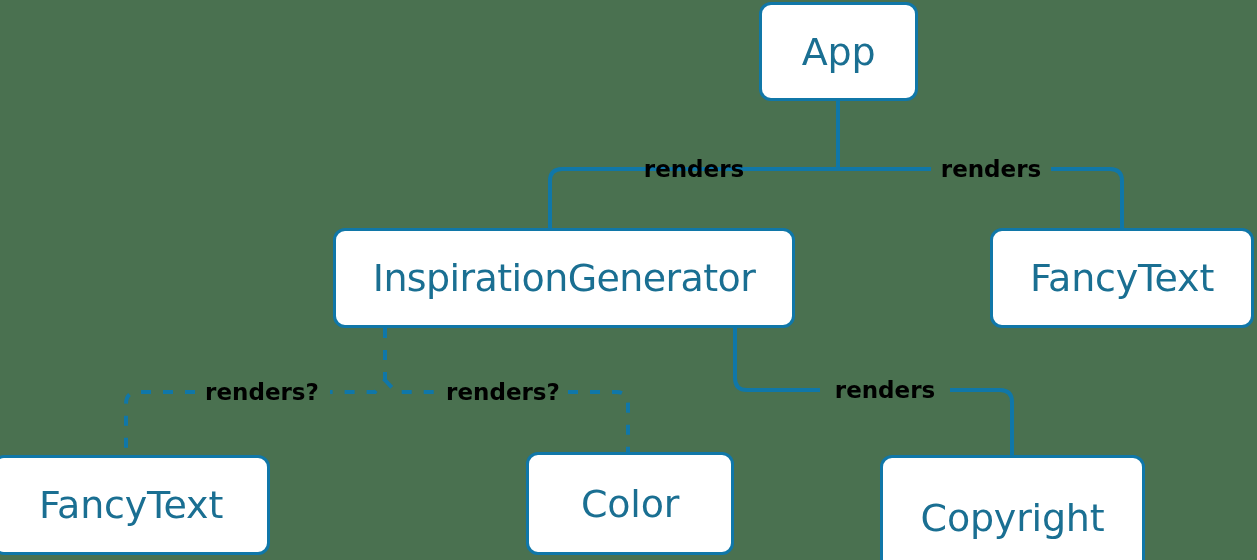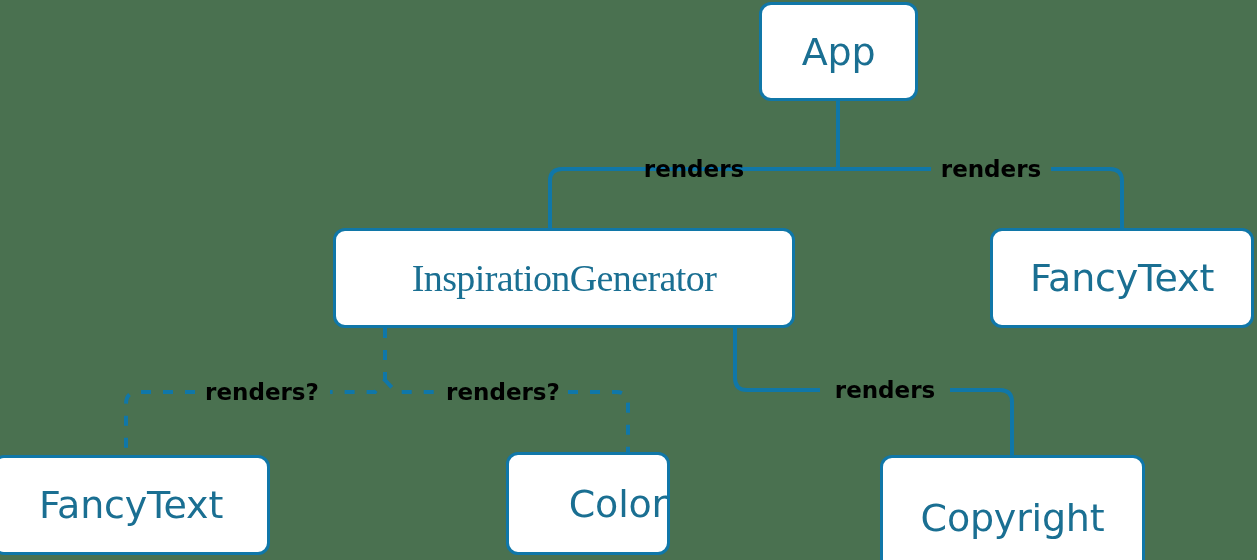--- a/index.html
+++ b/index.html
@@ -40,21 +40,20 @@
   .node-label {
     color: #1a6f92;
     font-size: 38px;
     font-weight: 400;
     line-height: 1;
     white-space: nowrap;
     letter-spacing: -0.2px;
   }
   .node-label.small-gap {
     letter-spacing: -0.6px;
-    font-family: Liberation Serif, serif;
   }
   .edge-label {
     position: absolute;
     color: #000000;
     font-size: 23px;
     font-weight: 600;
     line-height: 1;
     white-space: nowrap;
     z-index: 4;
     transform: translate(-50%, -50%);
@@ -87,21 +86,21 @@
   </div>
 
   <div class="node" style="left:990px; top:228px; width:264px; height:100px;">
     <span class="node-label">FancyText</span>
   </div>
 
   <div class="node" style="left:-8px; top:455px; width:278px; height:100px;">
     <span class="node-label">FancyText</span>
   </div>
 
-  <div class="node" style="left:506px; top:452px; width:164px; height:103px;justify-content:flex-end;">
+  <div class="node" style="left:526px; top:452px; width:208px; height:103px;">
     <span class="node-label">Color</span>
   </div>
 
   <div class="node" style="left:880px; top:455px; width:265px; height:126px;">
     <span class="node-label">Copyright</span>
   </div>
 
   <div class="edge-label" style="left:694px; top:169px;">renders</div>
   <div class="edge-label" style="left:991px; top:169px;">renders</div>
   <div class="edge-label" style="left:262px; top:392px;">renders?</div>

